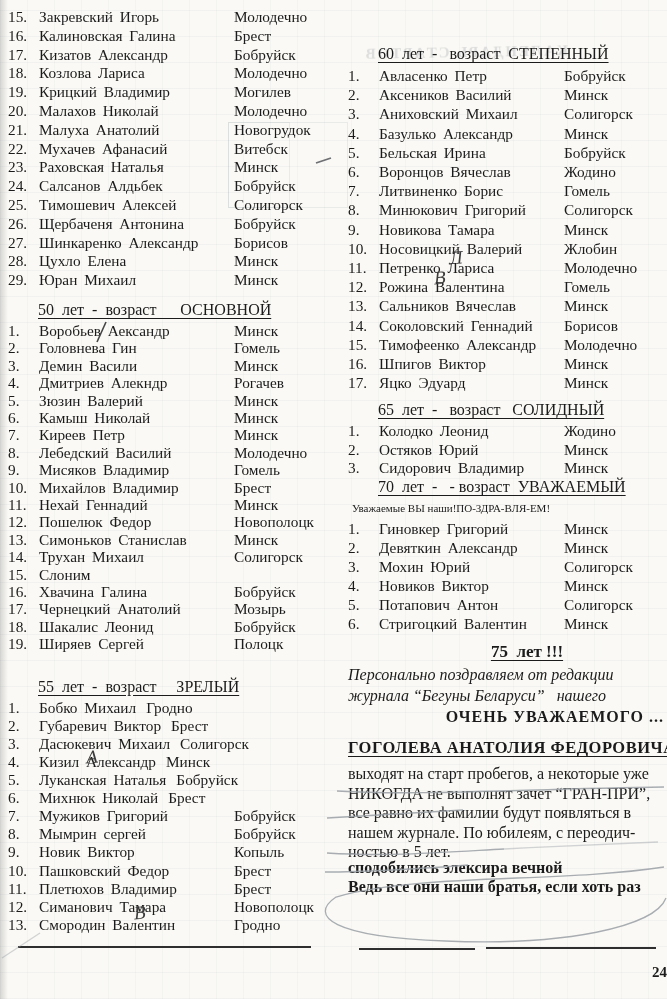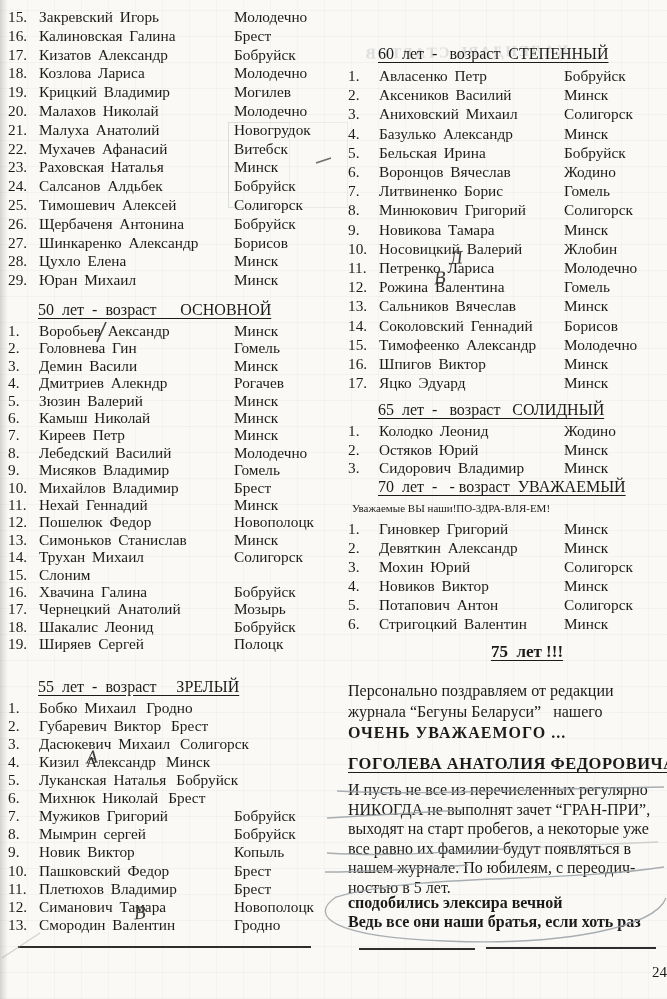--- a/index.html
+++ b/index.html
@@ -49,36 +49,36 @@
   [data-sec="cont"] .row{line-height:18.8px;}
   [data-sec="a50"]{margin-top:10px;} [data-sec="a50"] .row{line-height:17.4px;}
   [data-sec="a55"]{margin-top:24px;} [data-sec="a55"] .row{line-height:18.1px;}
   [data-sec="a60"] .row{line-height:19.2px;}
   [data-sec="a65"]{margin-top:8px;} [data-sec="a65"] .row{line-height:18.3px;}
   [data-sec="a70"]{} [data-sec="a70"] .row{line-height:19px;}
 
   .jubilee{margin-top:9px;font-size:16px;}
   .jub-title{font-weight:bold;font-size:17px;text-align:center;height:22px;line-height:20px;}
   .jub-title span{text-decoration:underline;text-underline-offset:3px;white-space:pre;margin-left:42px;}
-  .jub-intro{margin-top:16px;}
+  .jub-intro{margin-top:0;font-style:italic;}
   .jub-intro div{line-height:21px;white-space:pre;}
-  .jub-honor{font-weight:bold;text-align:left;line-height:22px;letter-spacing:1px;}
+  .jub-honor{font-weight:bold;text-align:right;line-height:22px;letter-spacing:1px;}
   .jub-name{font-weight:bold;font-size:16.5px;margin-top:8px;line-height:24px;
     text-decoration:underline;text-underline-offset:3px;letter-spacing:.5px;white-space:nowrap;}
   .jub-body{margin-top:4px;}
   .jub-body div{line-height:19.5px;white-space:pre;}
   .jub-closing{font-weight:bold;margin-top:-4px;}
   .jub-closing div{line-height:19px;white-space:pre;}
 
   .rule{position:absolute;background:#2e2e2e;height:2px;}
   .rule.r1{left:18px;top:946px;width:293px;}
   .rule.r2{left:359px;top:948px;width:116px;}
   .rule.r3{left:486px;top:947px;width:170px;}
 
-  .page-number{position:absolute;left:652px;top:964px;font-size:15px;}
+  .page-number{position:absolute;left:652px;top:964px;font-size:15px;font-weight:bold;}
 
   .pen{position:absolute;color:#3c3c3c;font-size:17px;font-style:italic;
     font-family:"DejaVu Serif",serif;transform:rotate(-5deg);line-height:1;}
   svg.overlay{position:absolute;left:0;top:0;pointer-events:none;}
 </style>
 </head>
 <body>
 
 <div class="page">
 
@@ -493,23 +493,22 @@
 
     <div class="jubilee">
       <div class="jub-title"><span>75  лет !!!</span></div>
       <div class="jub-intro">
           <div>Персонально поздравляем от редакции</div>
           <div>журнала “Бегуны Беларуси”   нашего</div>
         </div>
       <div class="jub-honor">ОЧЕНЬ УВАЖАЕМОГО ...</div>
       <div class="jub-name">ГОГОЛЕВА АНАТОЛИЯ ФЕДОРОВИЧА</div>
       <div class="jub-body">
-          <div>И пусть не все из перечисленных регулярно</div>
+          <div>выходят на старт пробегов, а некоторые уже</div>
           <div>НИКОГДА не выполнят зачет “ГРАН-ПРИ”,</div>
-          <div>выходят на старт пробегов, а некоторые уже</div>
           <div>все равно их фамилии будут появляться в</div>
           <div>нашем журнале. По юбилеям, с переодич-</div>
           <div>ностью в 5 лет.</div>
         </div>
       <div class="jub-closing">
           <div>сподобились элексира вечной</div>
           <div>Ведь все они наши братья, если хоть раз</div>
         </div>
     </div>
   </div>

